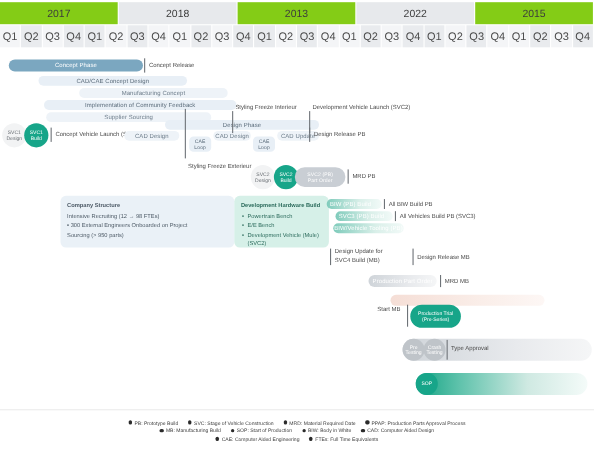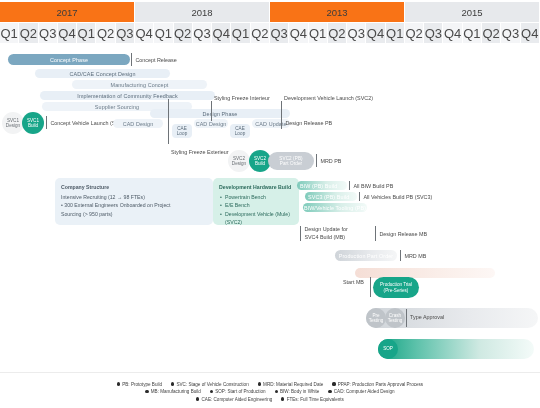--- a/index.html
+++ b/index.html
@@ -7,25 +7,25 @@
     width:540px;height:408px;overflow:hidden;
     background:#ffffff;
     font-family:"Liberation Sans", sans-serif;
     -webkit-font-smoothing:antialiased;
   }
   .chart{position:relative;width:540px;height:408px;}
 
   
   .years{position:absolute;top:2px;left:0;width:540px;height:20px;display:flex;}
   .year{flex:1;display:flex;align-items:center;justify-content:center;
-        font-size:9.5px;color:#3c3c3c;background:#f97316;margin-right:1px;}
+        font-size:9.5px;color:#3c3c3c;background:#84cc16;margin-right:1px;}
   .year:nth-child(even){background:#e7e9ec;}
   .quarters{position:absolute;top:23px;left:0;width:540px;height:20px;display:flex;}
   .q{flex:1;display:flex;align-items:center;justify-content:center;
-     font-size:13px;color:#4a4a4a;background:#f4f5f7;margin-right:1px;}
+     font-size:10px;color:#4a4a4a;background:#f4f5f7;margin-right:1px;}
   .q.alt{background:#e9ebee;}
 
   
   .bar{position:absolute;border-radius:9px;display:flex;align-items:center;
        justify-content:center;font-size:5.4px;letter-spacing:.1px;
        white-space:nowrap;overflow:hidden;box-sizing:border-box;padding:0 3px;}
   .bar.light{background:#e8eff6;color:#5a6b7a;}
   .bar.lighter{background:#eef3f8;color:#6a7a88;}
   .bar.steel{background:#7ba7c0;color:#ffffff;}
   .bar.greyl{background:#c9ced4;color:#ffffff;}
@@ -66,20 +66,21 @@
 </style>
 </head>
 <body>
 
 <div class="chart">
 
   <div class="years">
     <div class="year">2017</div>
     <div class="year">2018</div>
     <div class="year">2013</div>
+    <div class="year">2022</div>
     <div class="year">2015</div>
   </div>
   <div class="quarters" id="quarters-row">
       <div class="q">Q1</div>
       <div class="q alt">Q2</div>
       <div class="q">Q3</div>
       <div class="q alt">Q4</div>
       <div class="q alt">Q1</div>
       <div class="q">Q2</div>
       <div class="q alt">Q3</div>

